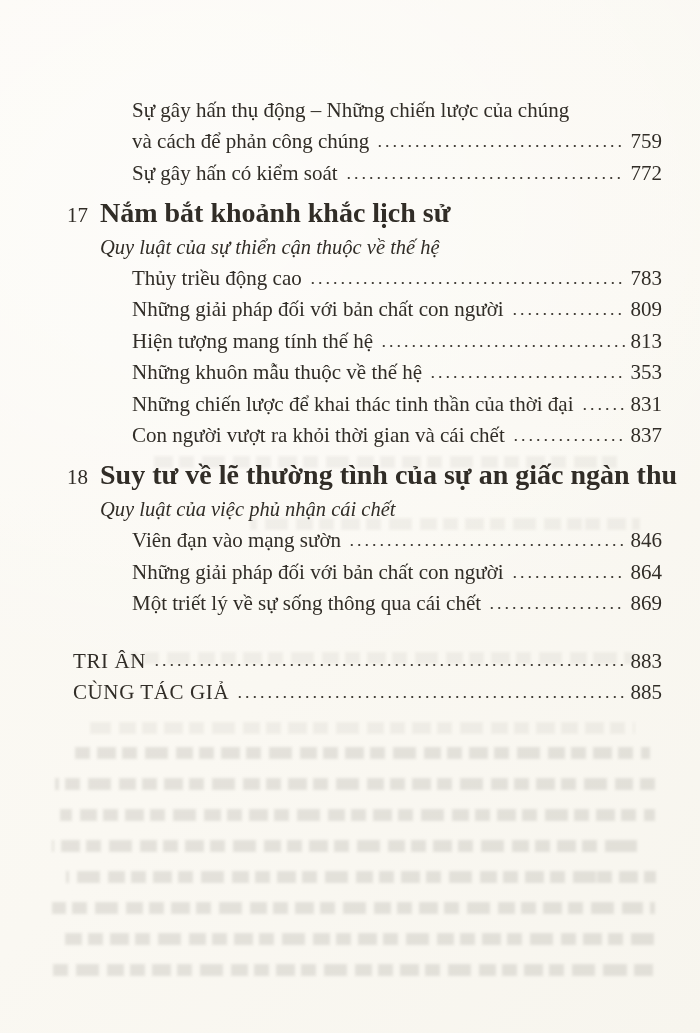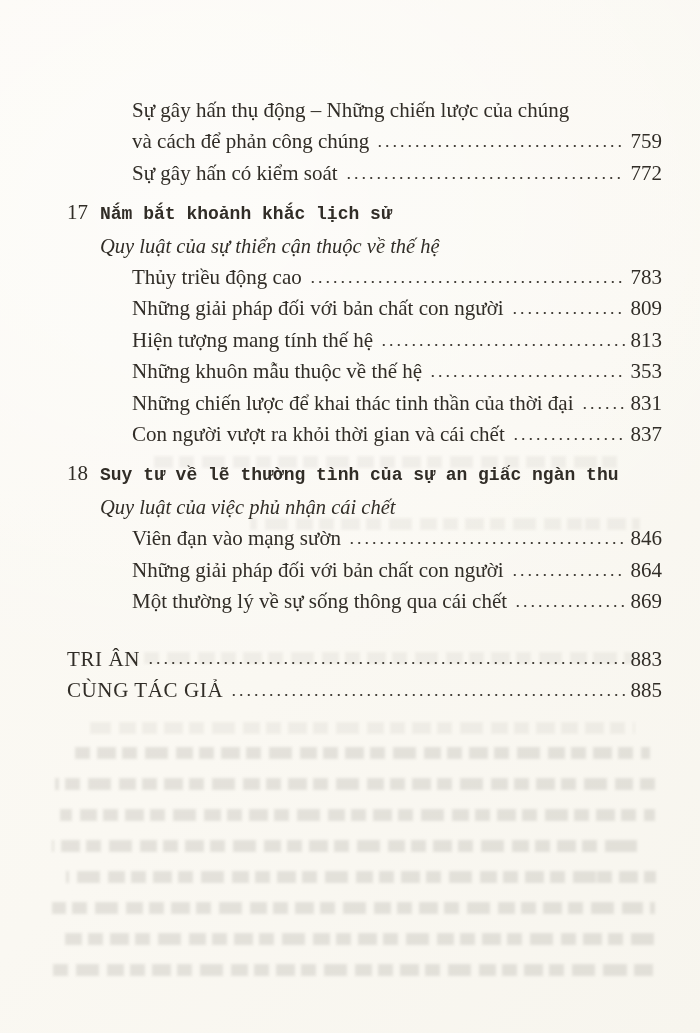--- a/index.html
+++ b/index.html
@@ -44,28 +44,28 @@
     margin-right: 6px;
     background-image: radial-gradient(circle, #45413a 1.25px, rgba(0,0,0,0) 1.45px);
     background-size: 7.5px 7.5px;
     background-repeat: repeat-x;
     background-position: left calc(100% - 8px);
   }
   .pagenum { white-space: nowrap; }
 
   .chapter { margin-top: 8px; }
   .chnum { flex: none; width: 33px; }
-  .chtitle { font-weight: bold; font-size: 18px; white-space: nowrap; font-family: Liberation Mono, monospace; }
+  .chtitle { font-weight: bold; font-size: 28px; white-space: nowrap; }
   .subtitle {
     padding-left: 33px;
     font-style: italic;
     font-size: 20.5px;
   }
   .backmatter { margin-top: 26px; }
-  .backmatter .label { letter-spacing: 0.6px; }
+  .backmatter .label { letter-spacing: 0.6px; margin-left: 6px; }
 
   
   .bleed-line {
     position: absolute;
     height: 12px;
     background: repeating-linear-gradient(90deg,
       currentColor 0 15px, transparent 15px 22px,
       currentColor 22px 41px, transparent 41px 47px,
       currentColor 47px 62px, transparent 62px 70px,
       currentColor 70px 93px, transparent 93px 101px,
@@ -181,21 +181,21 @@
         <span class="label">Viên đạn vào mạng sườn</span>
         <span class="leader"></span>
         <span class="pagenum">846</span>
       </div>
       <div class="row entry">
         <span class="label">Những giải pháp đối với bản chất con người</span>
         <span class="leader"></span>
         <span class="pagenum">864</span>
       </div>
       <div class="row entry">
-        <span class="label">Một thường lý về sự sống thông qua cái chết</span>
+        <span class="label">Một triết lý về sự sống thông qua cái chết</span>
         <span class="leader"></span>
         <span class="pagenum">869</span>
       </div>
     </section>
 
     <section class="block backmatter">
       <div class="row">
         <span class="label">TRI ÂN</span>
         <span class="leader"></span>
         <span class="pagenum">883</span>

